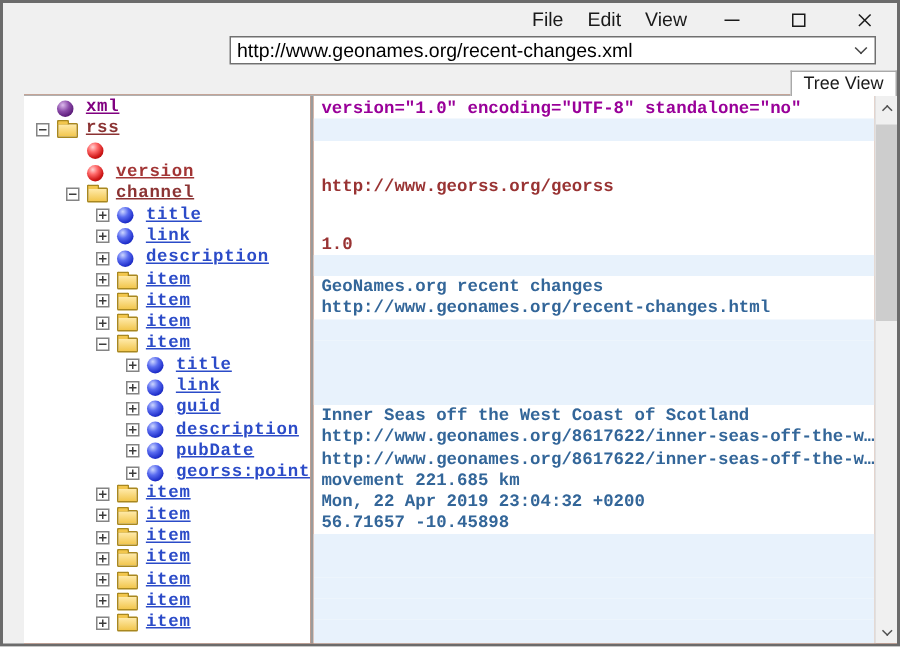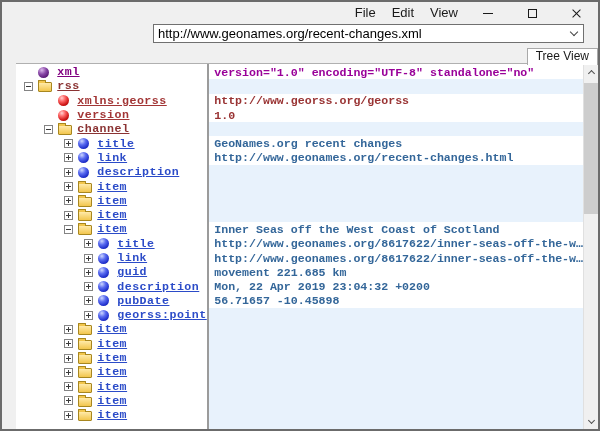--- a/index.html
+++ b/index.html
@@ -80,21 +80,21 @@
   .t-purple { color:#800080; } .u { text-decoration:underline; }
   .t-maroon { color:#8b3333; }
   .t-red    { color:#a23535; }
   .t-blue   { color:#2b4bc8; }
 
   
   .vrow { height:14.3px; flex:none; display:flex; align-items:center; padding-left:5px;
     white-space:nowrap; overflow:hidden;
     font-family:"Liberation Mono", monospace; font-weight:bold; font-size:11.6px; }
   .vrow.empty { background:#e8f2fc; }
-  .v-purple { color:#990099; } .v-red { color:#993333; } .v-blue { color:#336699; }
+  .v-purple { color:#990099; } .v-red { color:#993333;margin-top:24px; } .v-blue { color:#336699; }
   .vfill { flex:1; background:#e8f2fc; }
 
   
   .sbar { width:15px; flex:none; background:#f0f0f0; position:relative; border-left:1px solid #e0e0e0; }
   .sarrow { position:absolute; left:0; right:0; height:16px; display:flex; align-items:center; justify-content:center; }
   .sarrow.up { top:0; } .sarrow.down { bottom:0; }
   .chev-up-g { width:5px; height:5px; border-left:1px solid #505050; border-top:1px solid #505050;
     transform:rotate(45deg); margin-top:2px; }
   .chev-down-g { width:5px; height:5px; border-right:1px solid #505050; border-bottom:1px solid #505050;
     transform:rotate(45deg); margin-bottom:2px; }
@@ -152,21 +152,20 @@
           <span class="ico">
             <span class="folder"></span>
           </span>
           <span class="lbl t-maroon">rss</span>
         </div>
       <div class="trow l1">
           <span class="exp none"></span>
           <span class="ico">
             <span class="ball red"></span>
           </span>
-          <span class="lbl t-red">xmlns:georss</span>
         </div>
       <div class="trow l1">
           <span class="exp none"></span>
           <span class="ico">
             <span class="ball red"></span>
           </span>
           <span class="lbl t-red">version</span>
         </div>
       <div class="trow l1">
           <span class="exp minus"></span>

